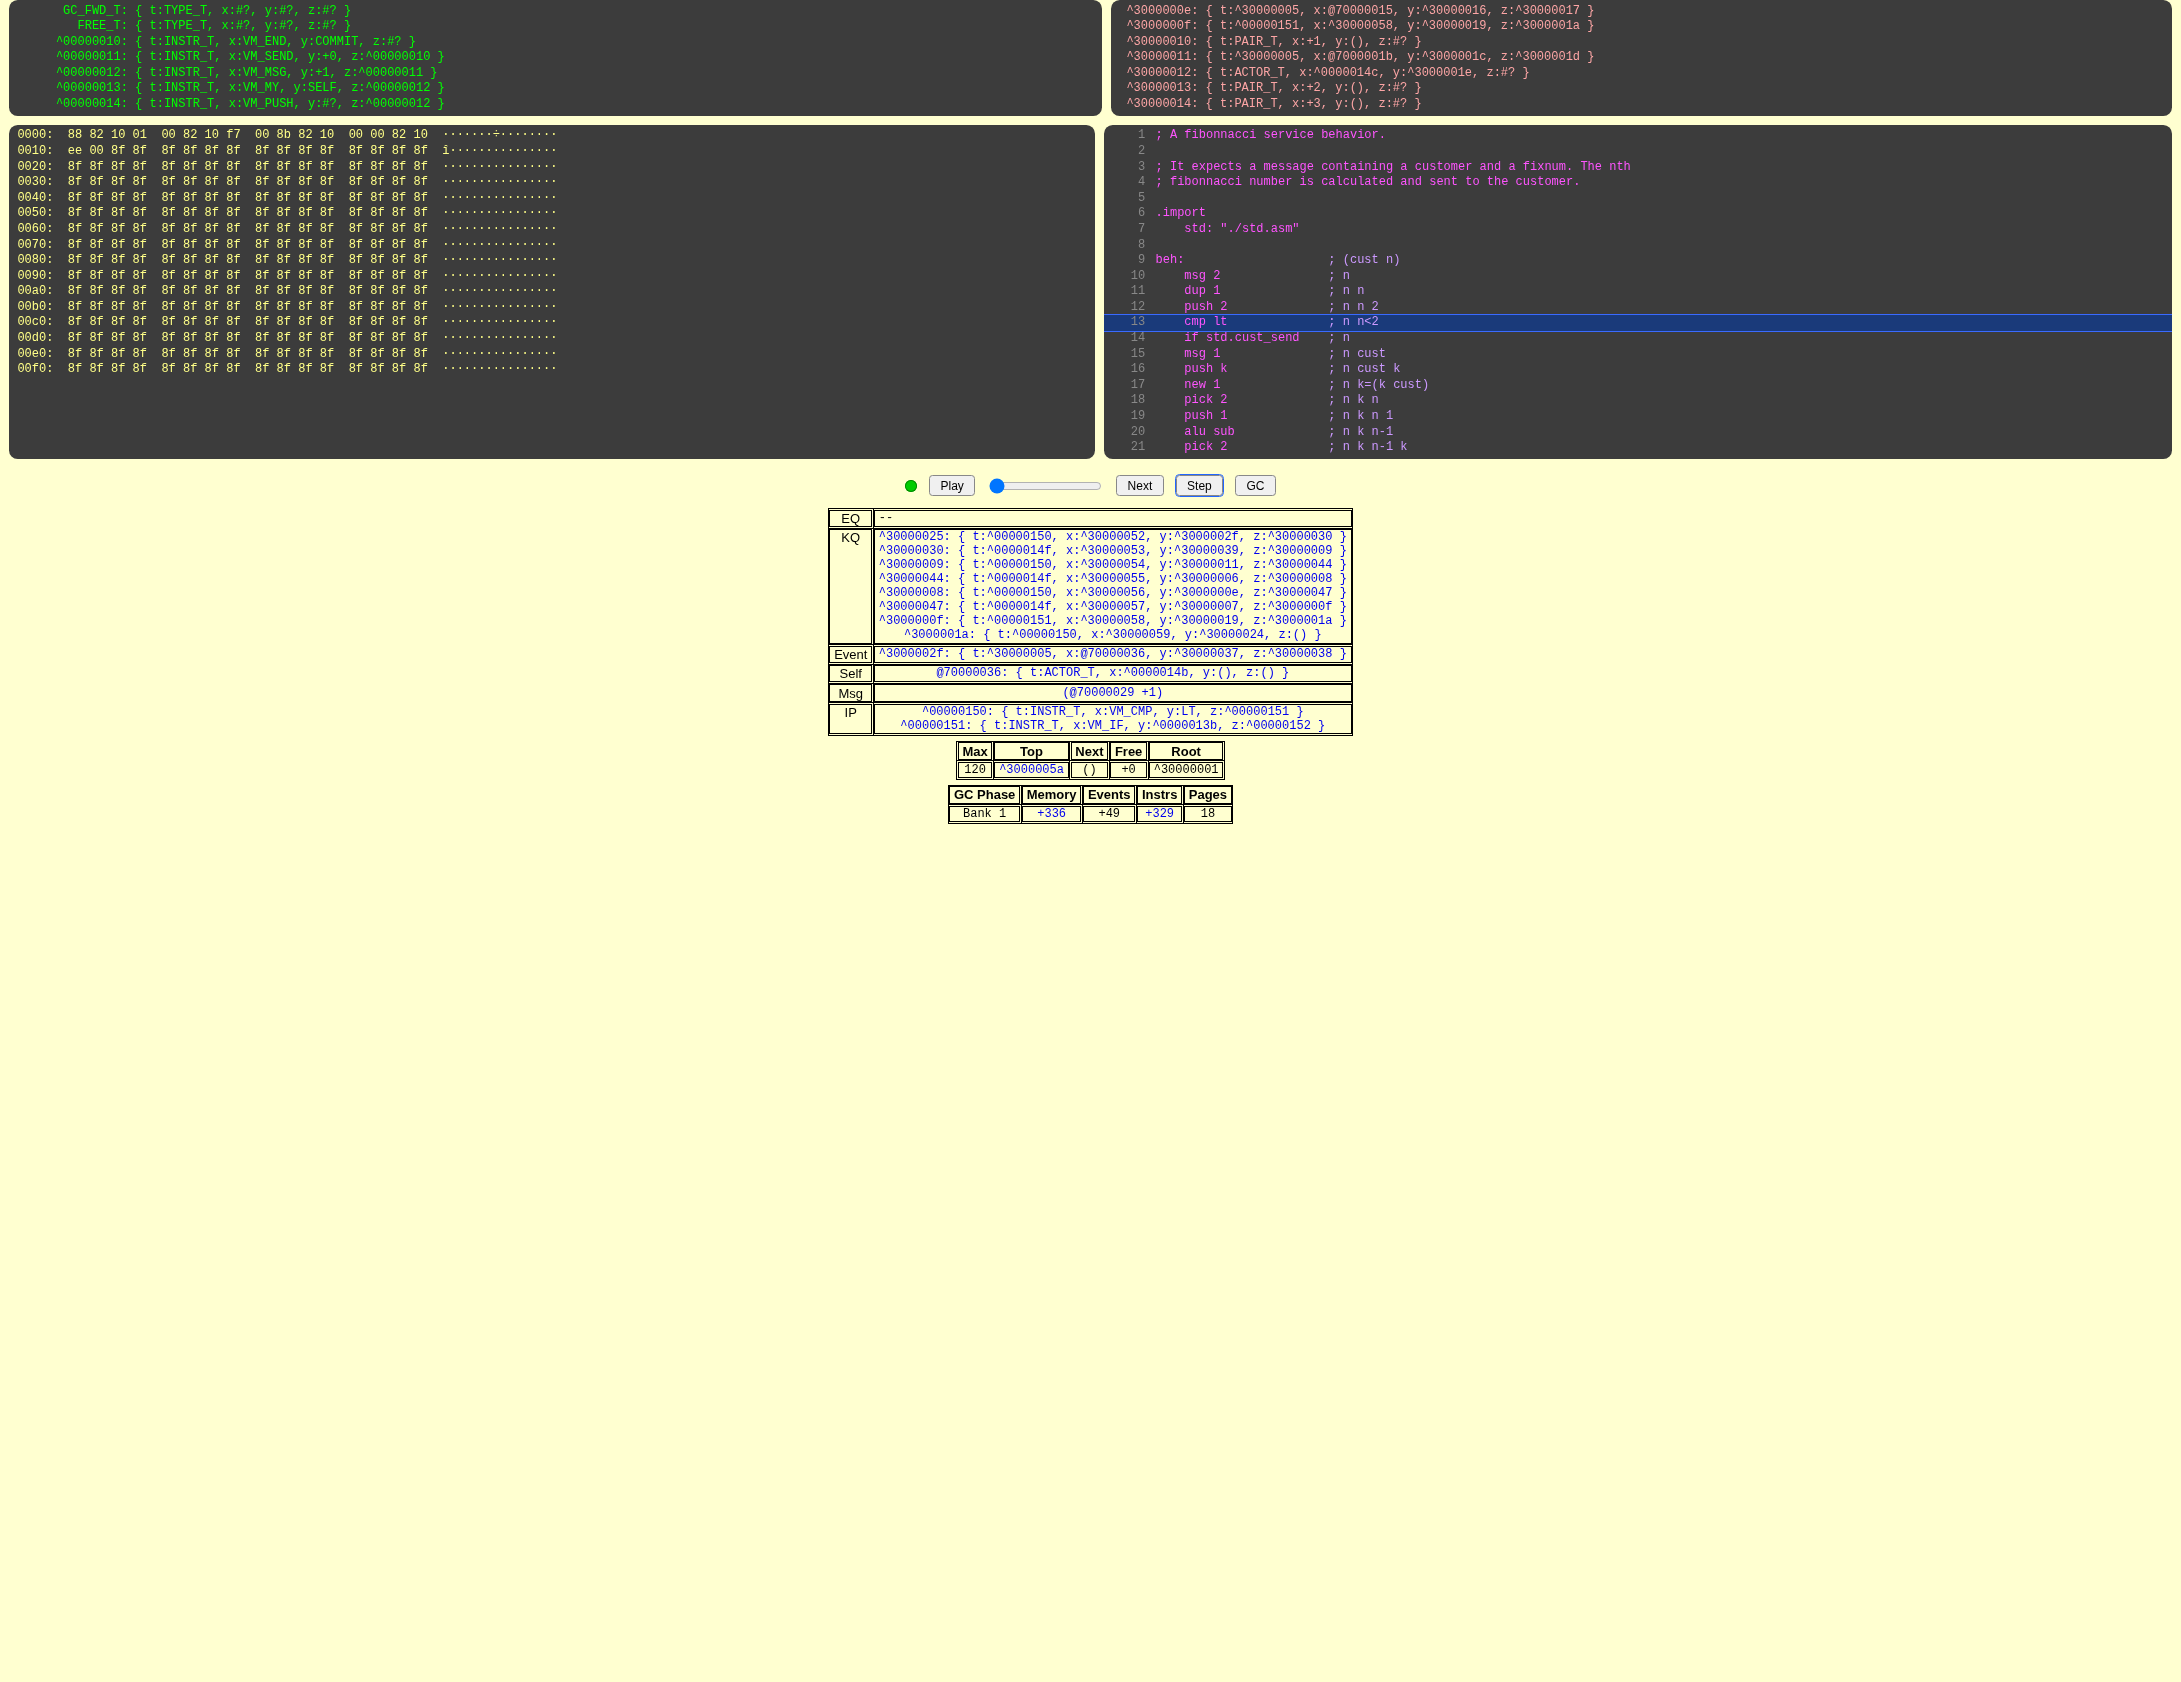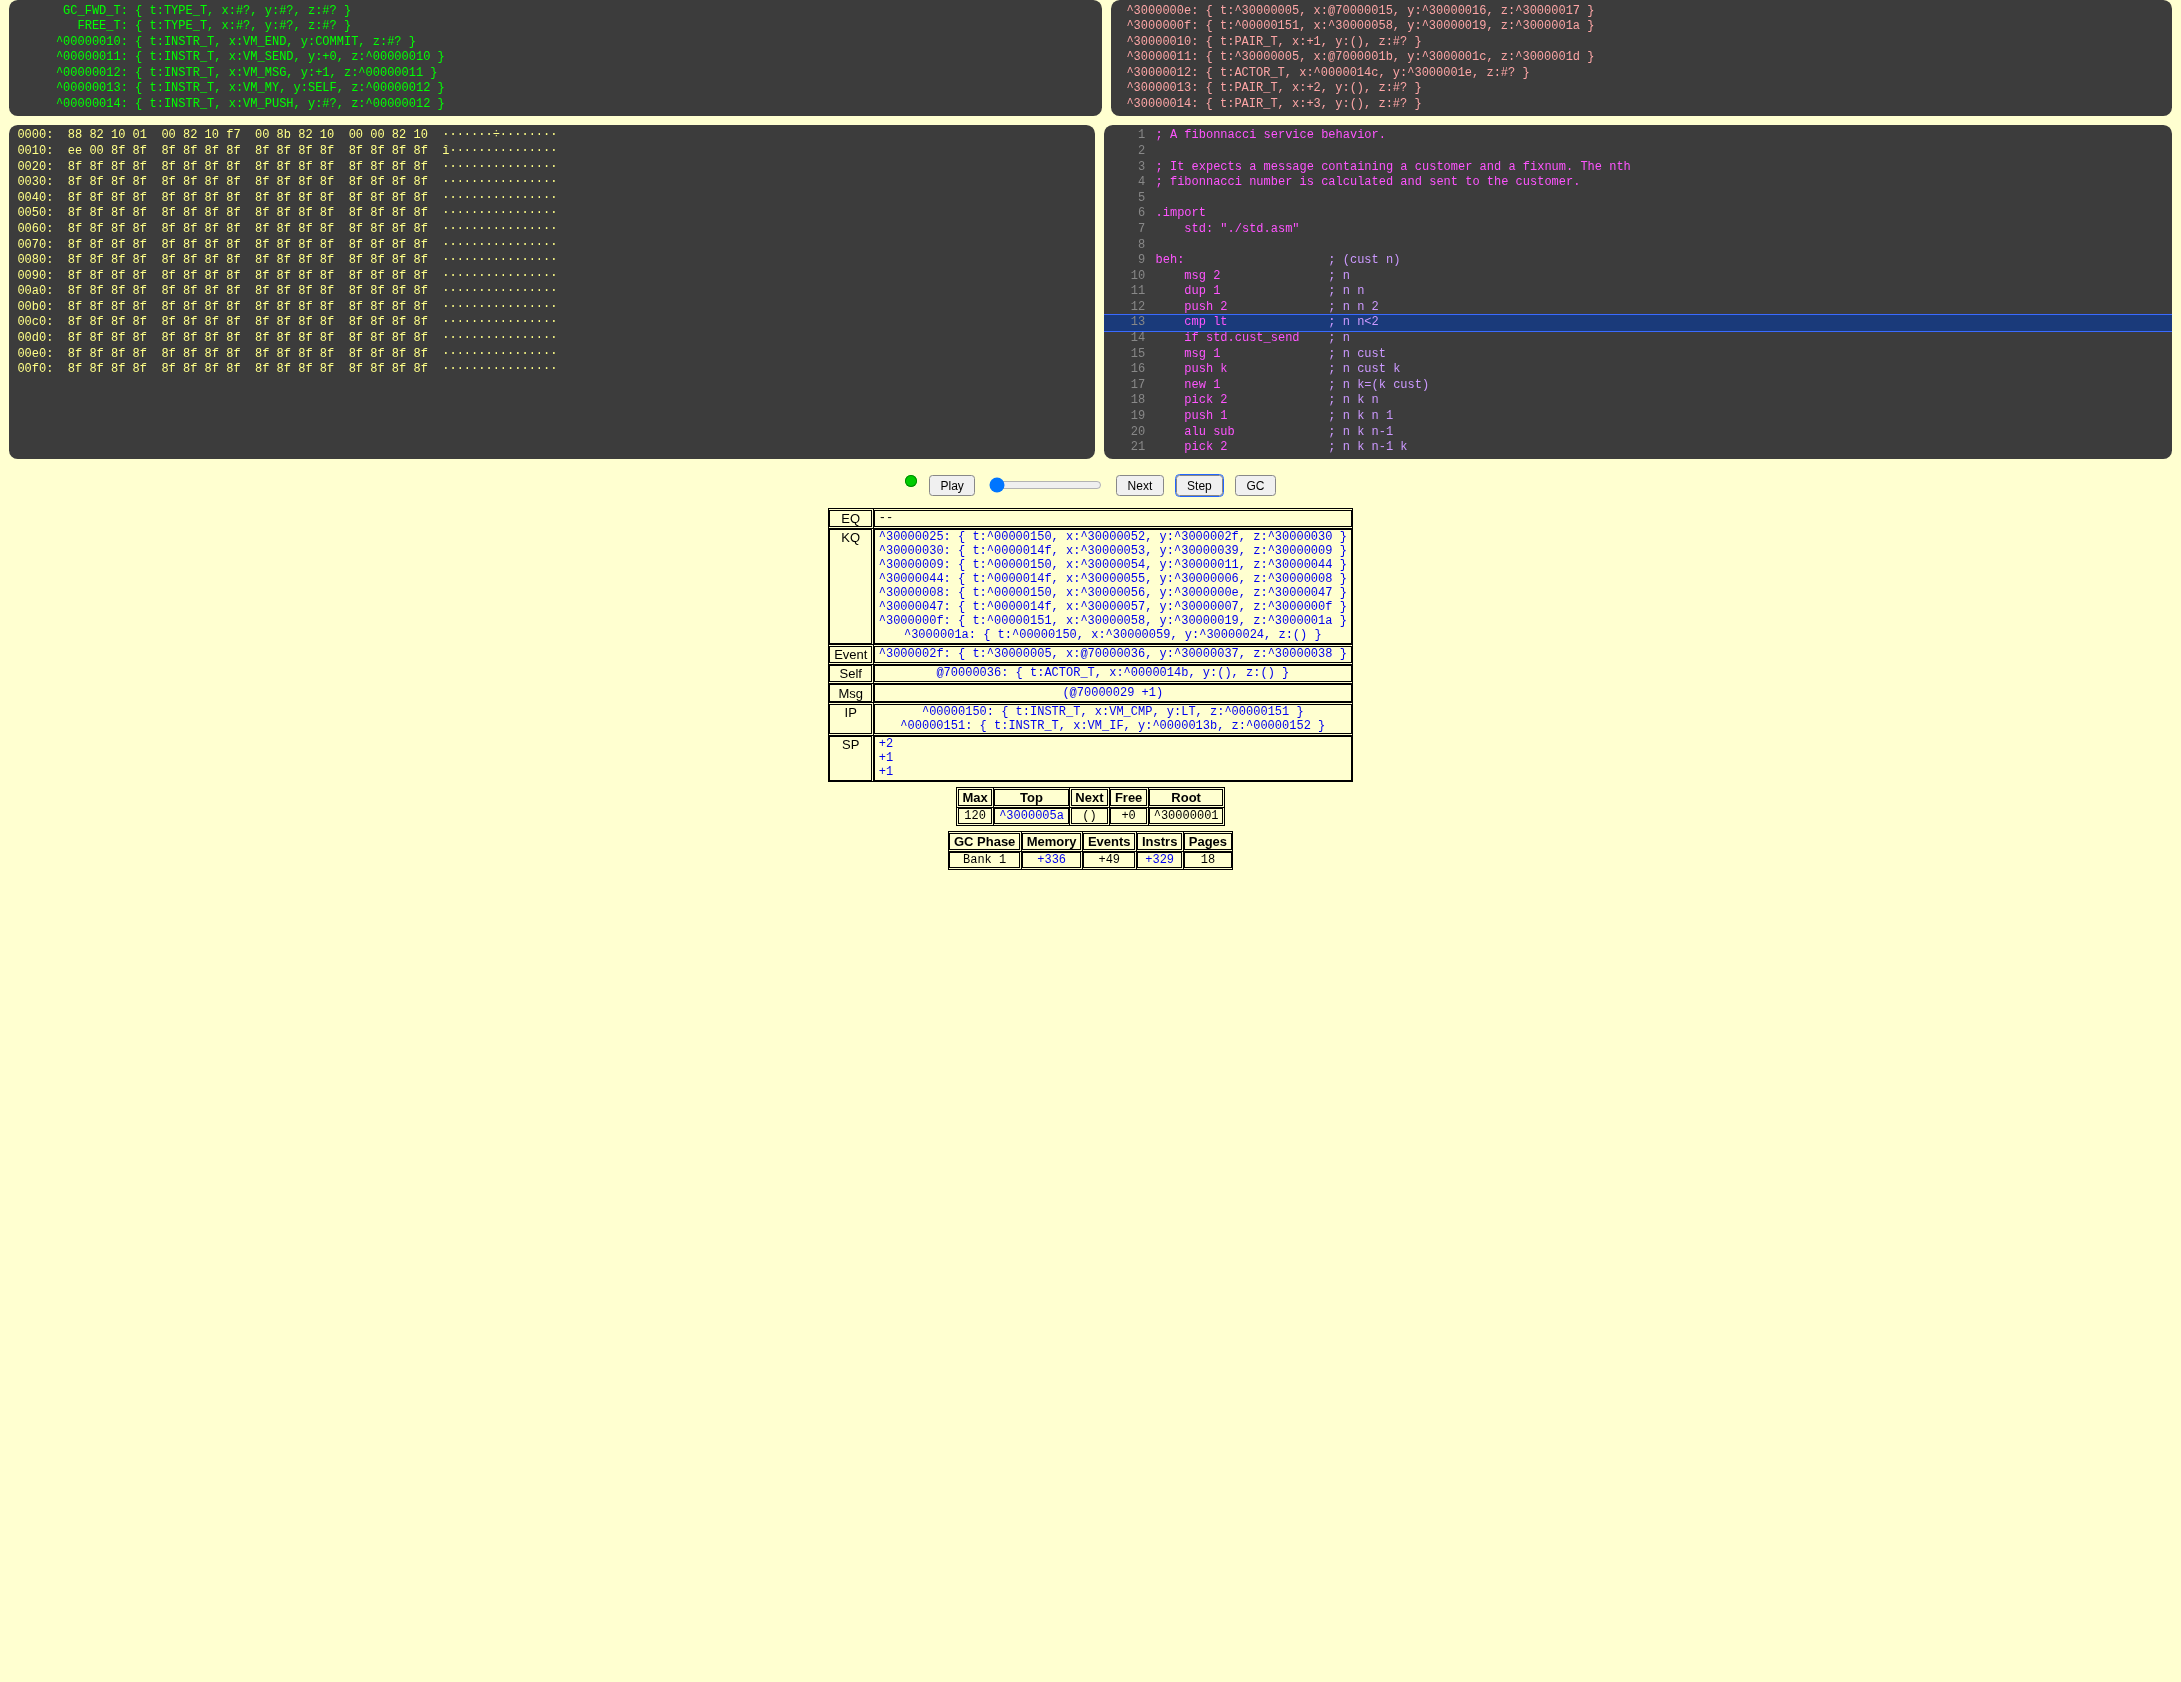--- a/index.html
+++ b/index.html
@@ -50,21 +50,21 @@
     padding-right: 10.4px;
   }
   .src-code { color: #ff55ff; flex: 1; }
   .src-comment { color: #cc99ff; }
   .src-line-current {
     background: #1a3a7a;
     outline: 0.9px solid #3a6aff;
   }
   .controls {
     display: flex;
-    align-items: flex-start;
+    align-items: center;
     justify-content: center;
     gap: 12px;
     padding: 7px 0;
   }
   .led {
     width: 12px;
     height: 12px;
     border-radius: 50%;
     background: #00cc00;
     box-shadow: 0 0 0 0.9px #008800 inset;
@@ -196,26 +196,20 @@
         </tr>
   <tr>
           <td class="label">Msg</td>
       <td class="mono blue" style="text-align:center">(@70000029 +1)</td>
         </tr>
   <tr>
           <td class="label">IP</td>
       <td class="mono blue" style="text-align:center" id="ip">^00000150: { t:INSTR_T, x:VM_CMP, y:LT, z:^00000151 }
 ^00000151: { t:INSTR_T, x:VM_IF, y:^0000013b, z:^00000152 }</td>
         </tr>
-  <tr>
-          <td class="label">SP</td>
-      <td class="mono blue" style="text-align:left" id="sp">+2
-+1
-+1</td>
-        </tr>
 </tbody>
     </table>
 
 <table class="mem-table">
   <tbody>
         <tr id="mem-h">
           <th>Max</th>
           <th>Top</th>
           <th>Next</th>
           <th>Free</th>

